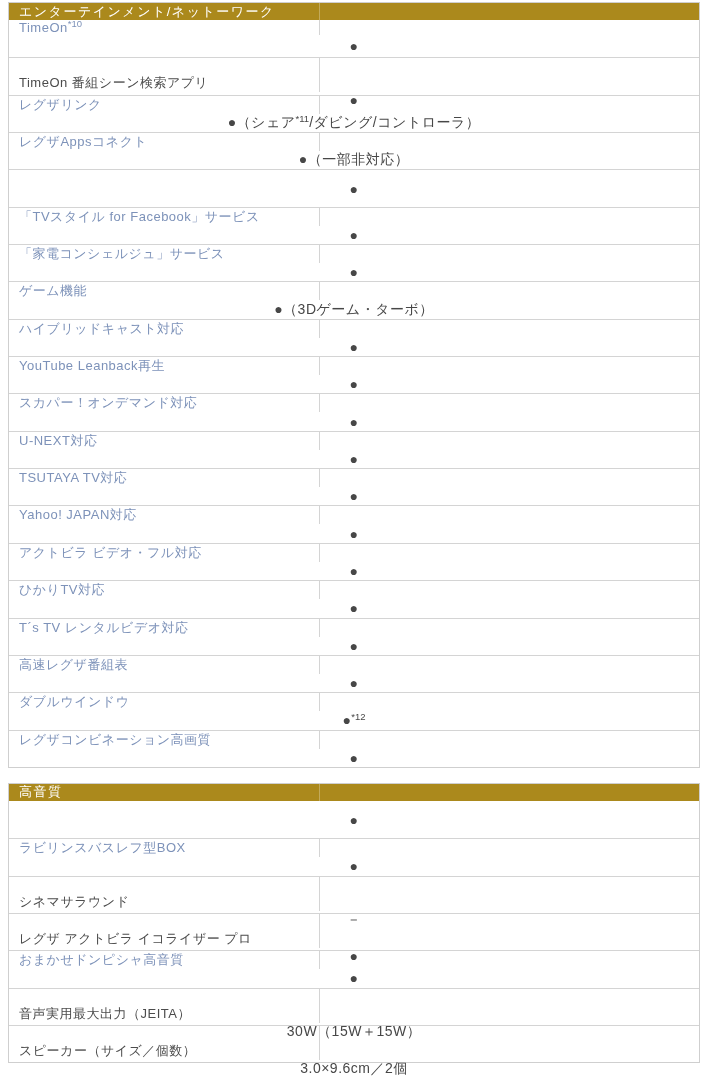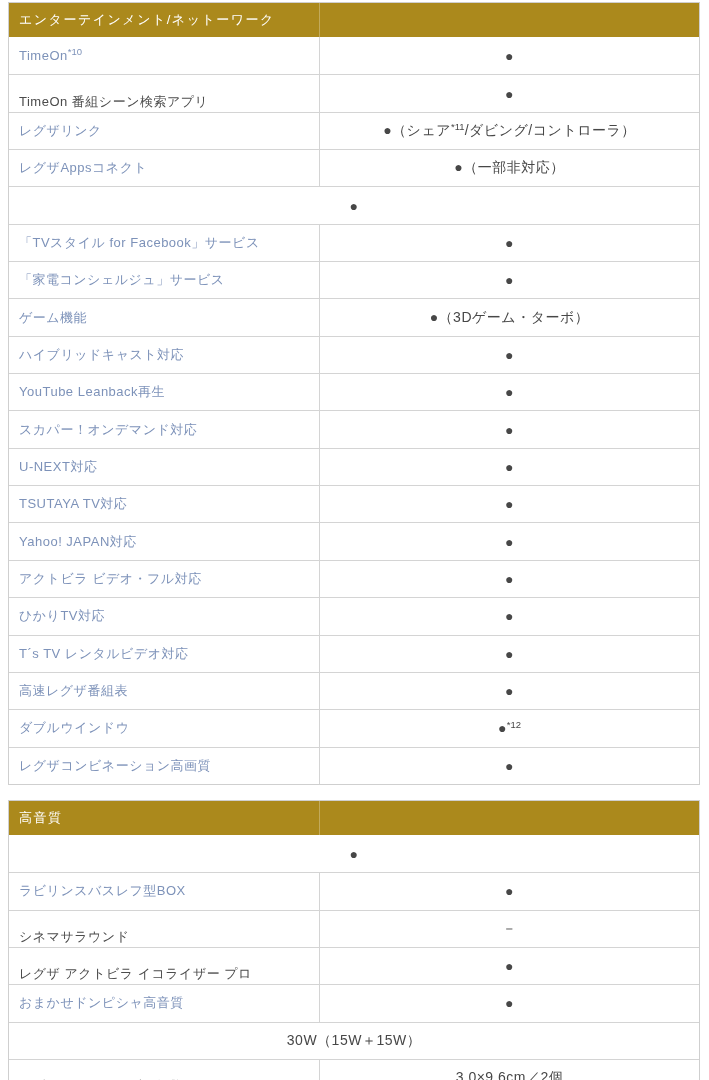--- a/index.html
+++ b/index.html
@@ -12,21 +12,21 @@
   .page { padding: 2px 9px 0 8px; }
 
   .spec-table {
     border: 1px solid #cfcfcf;
     background: #ffffff;
   }
   .spec-table + .spec-table { margin-top: 15px; }
 
   .thead {
     display: flex;
-    height: 34px;
+    height: 17px;
     background: #ab891c;
     color: #ffffff;
     font-size: 13px;
     letter-spacing: 1.5px;
     align-items: stretch;
   }
   .th-left {
     width: 311px;
     box-sizing: border-box;
     padding-left: 10px;
@@ -34,20 +34,21 @@
     align-items: center;
     border-right: 1px solid rgba(255,255,255,0.28);
   }
   .th-right { flex: 1; }
 
   .row {
     display: flex;
     height: 37.35px;
     box-sizing: border-box;
     border-top: 1px solid #d4d4d4;
+    flex-direction: column;
   }
   .tbody .row:first-child { border-top: none; }
 
   .label-cell {
     width: 311px;
     box-sizing: border-box;
     border-right: 1px solid #d4d4d4;
     display: flex;
     align-items: center;
     padding-left: 10px;
@@ -284,20 +285,23 @@
         </div>
         <div class="row">
           <div class="label-cell">
             <span class="label link">おまかせドンピシャ高音質</span>
           </div>
           <div class="value-cell">
             <span class="value">●</span>
           </div>
         </div>
         <div class="row">
+          <div class="label-cell">
+            <span class="label plain">音声実用最大出力（JEITA）</span>
+          </div>
           <div class="value-cell">
             <span class="value">30W（15W＋15W）</span>
           </div>
         </div>
         <div class="row">
           <div class="label-cell">
             <span class="label plain">スピーカー（サイズ／個数）</span>
           </div>
           <div class="value-cell">
             <span class="value">3.0×9.6cm／2個</span>

